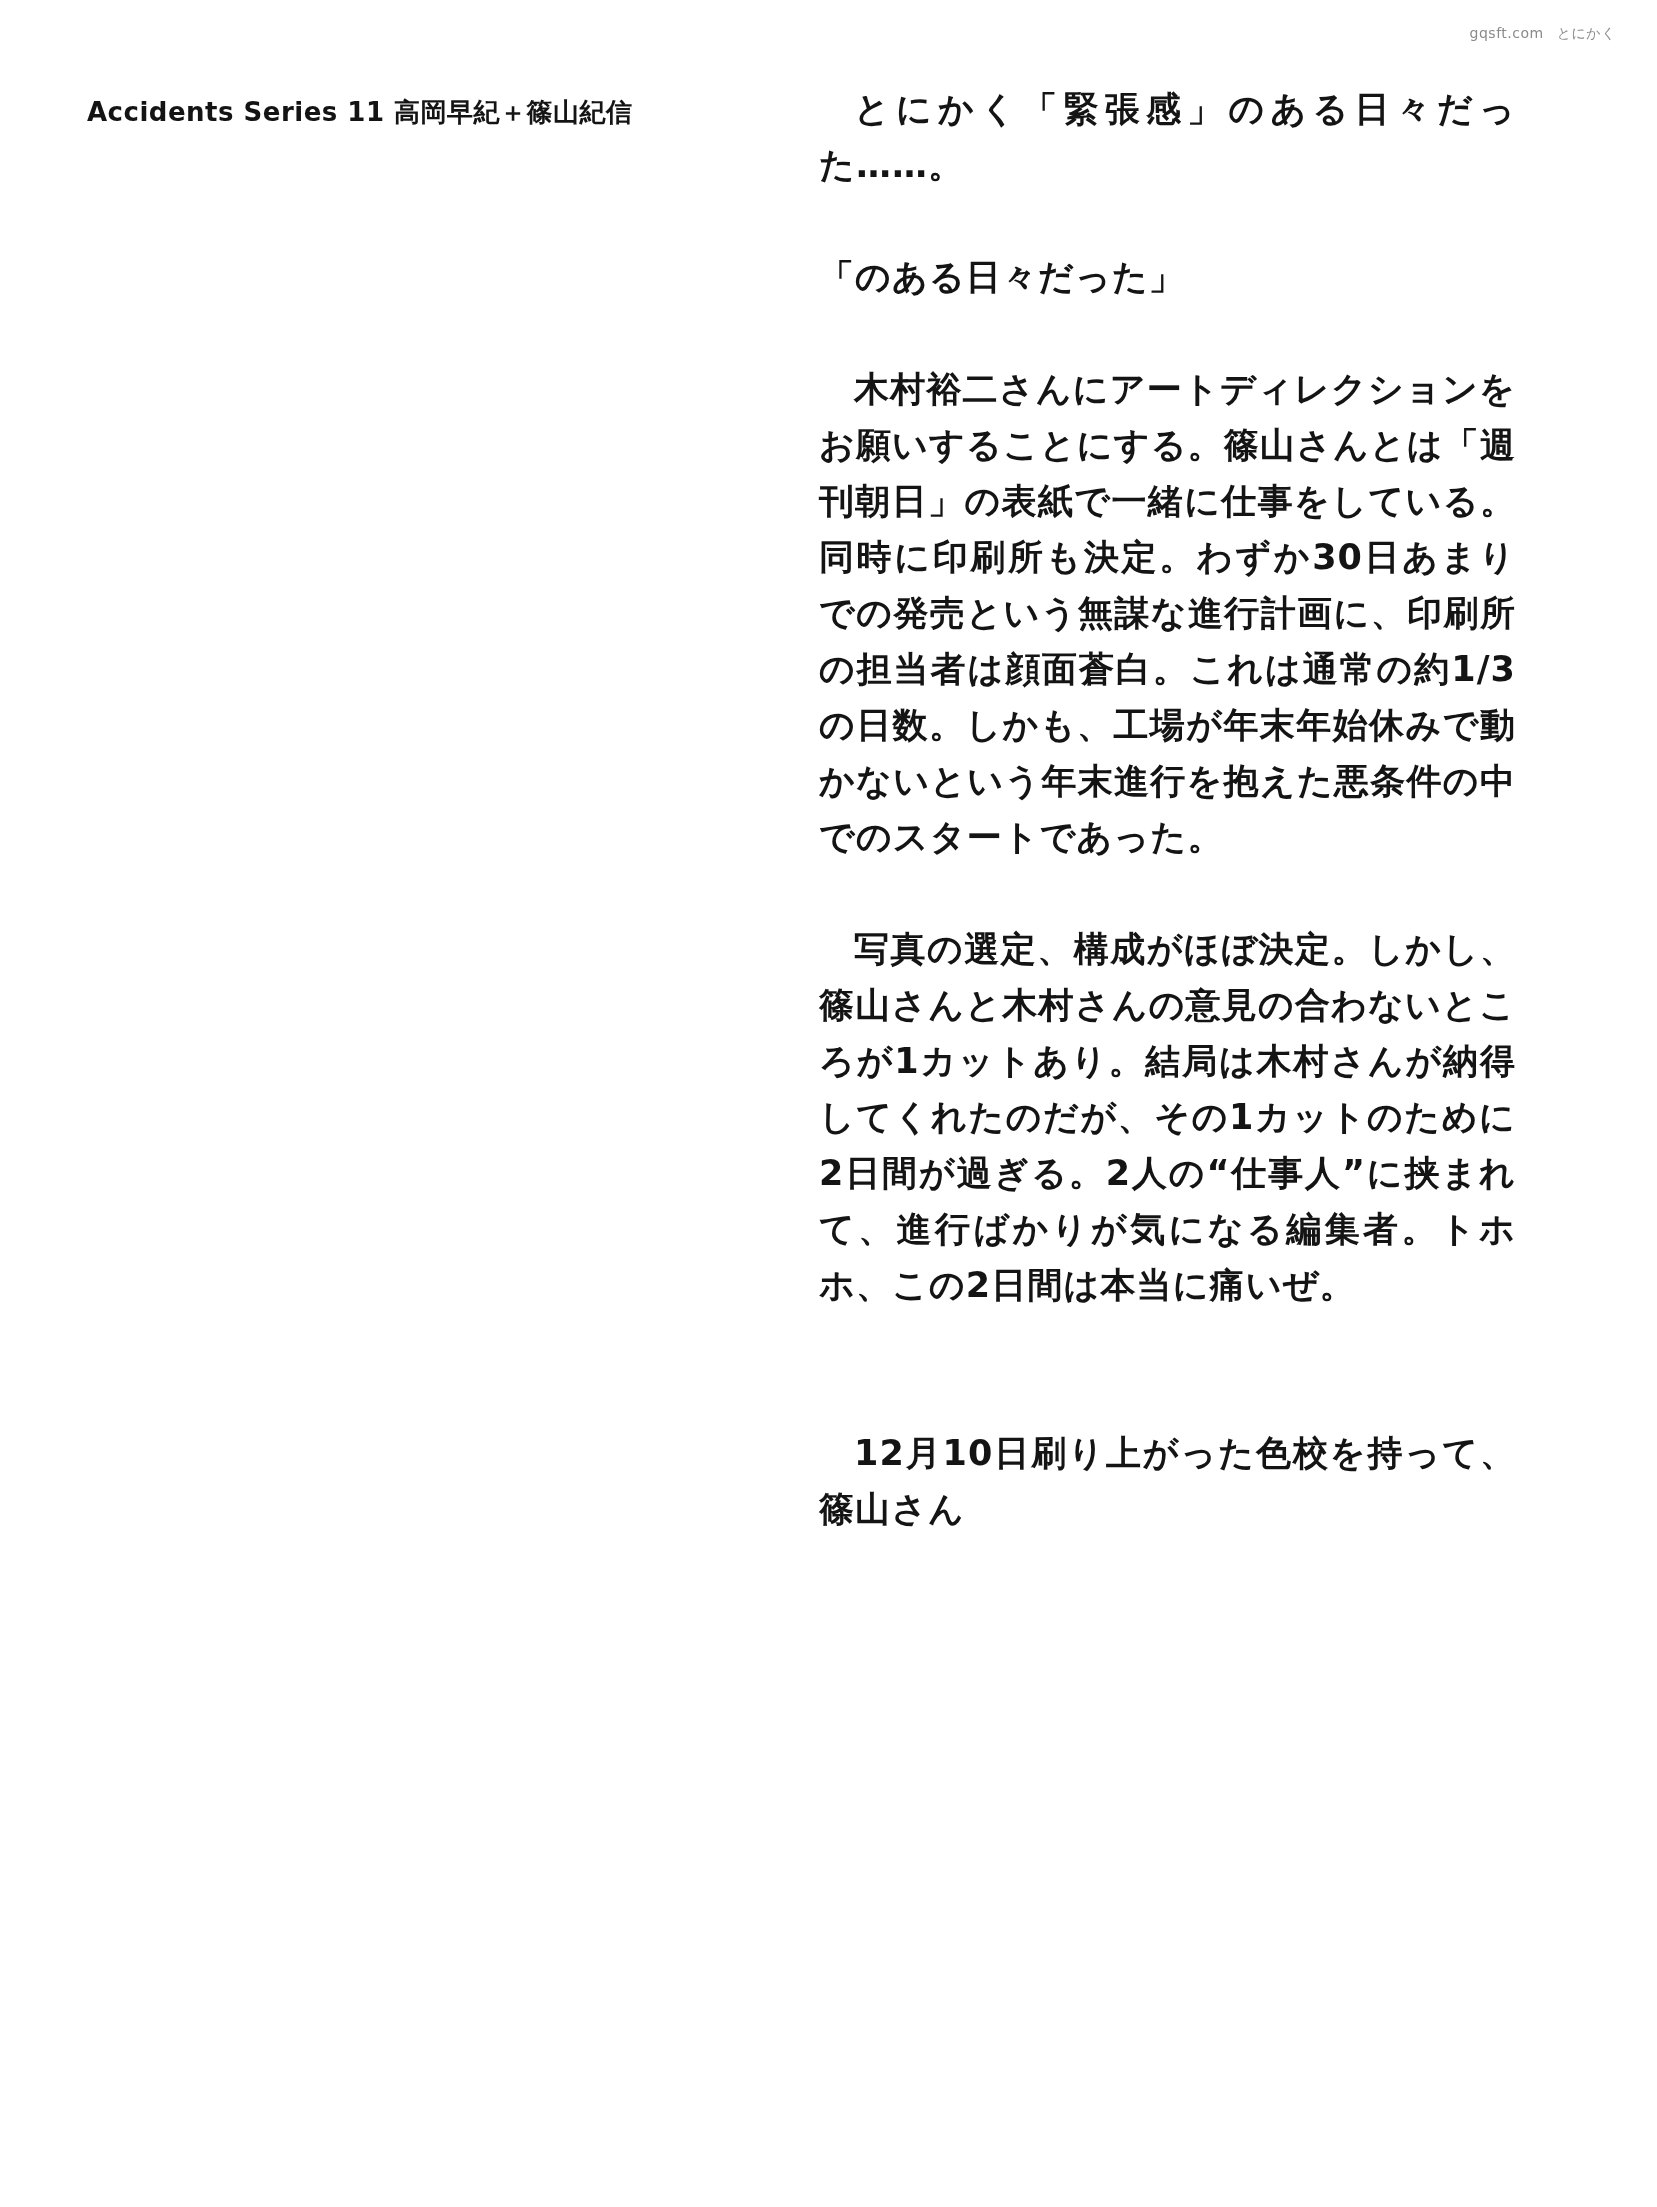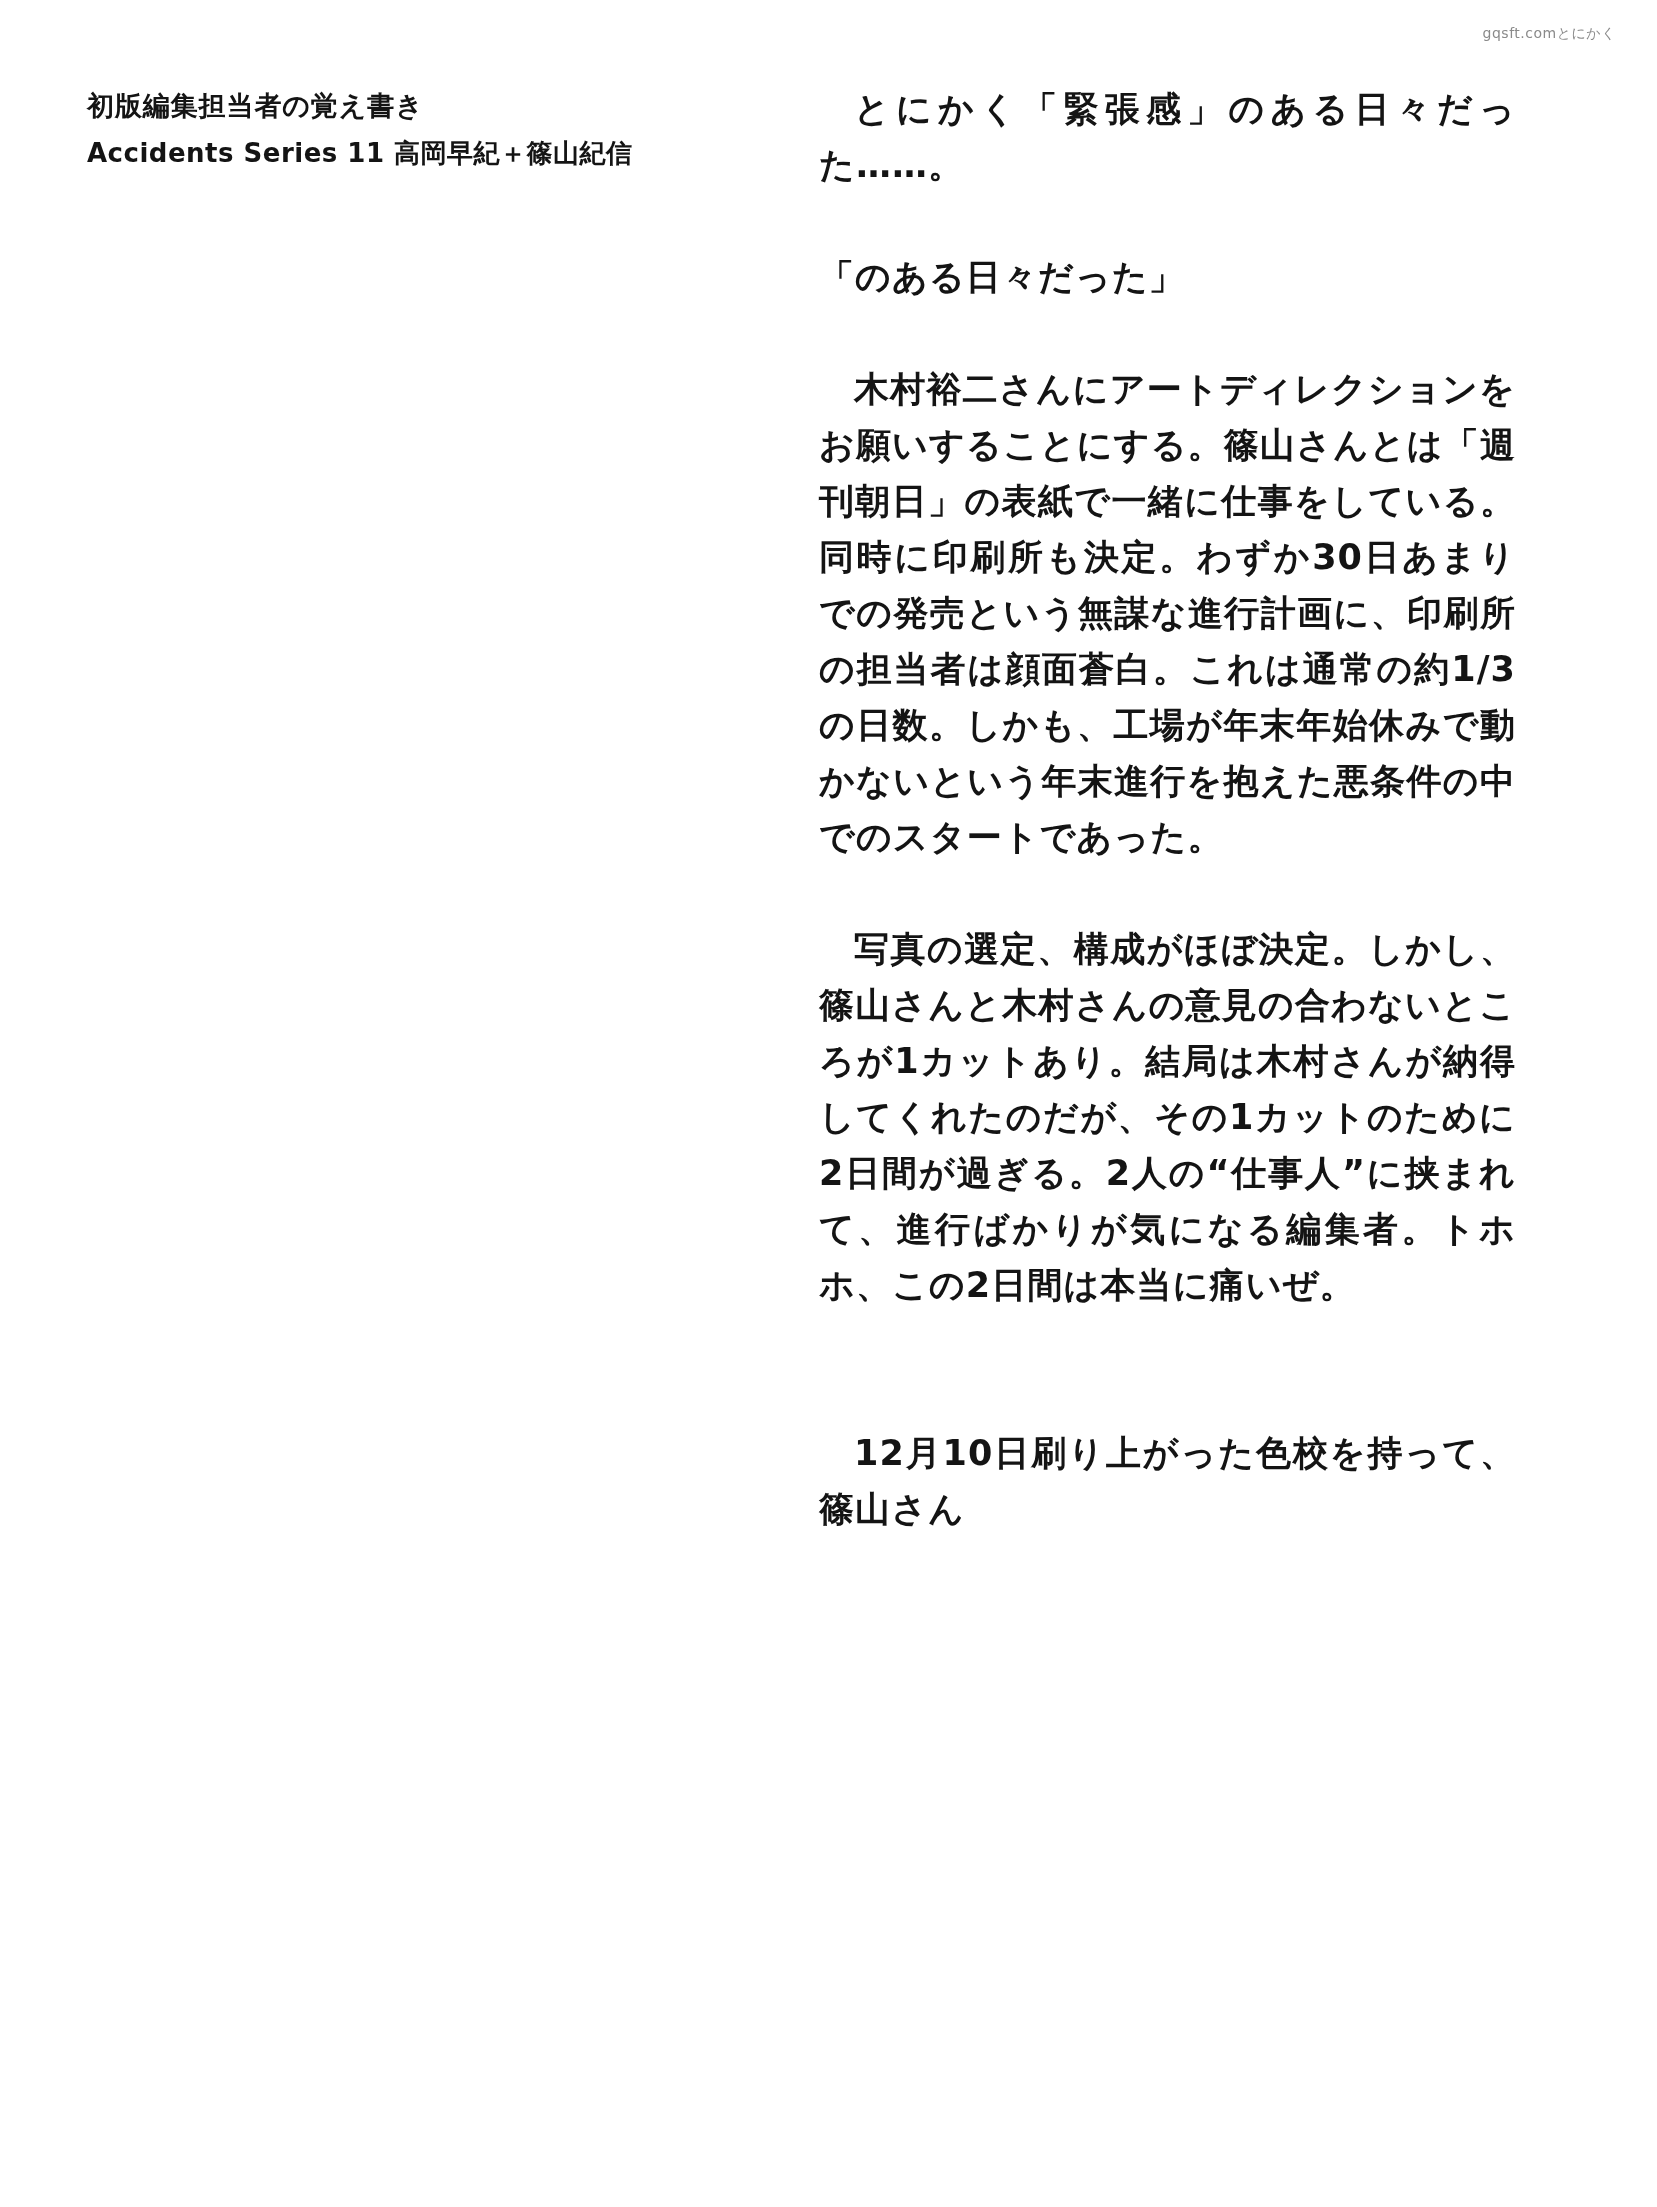--- a/index.html
+++ b/index.html
@@ -17,21 +17,21 @@
     }
     .watermark {
       position: absolute;
       top: 25.4px;
       right: 41px;
       font-size: 14px;
       color: #8a8a8a;
       letter-spacing: 0.5px;
       font-family: "DejaVu Sans", sans-serif;
     }
-    .watermark span { }
+    .watermark span { margin-left: 13px; }
     .header {
       position: absolute;
       left: 87px;
       top: 85px;
     }
     .header .subtitle {
       font-size: 27px;
       font-weight: bold;
       line-height: 41px;
       letter-spacing: 0.9px;
@@ -61,21 +61,20 @@
     .gap { height: 56px; }
   </style>
 </head>
 <body>
 
 <div class="watermark">
   <span>gqsft.com</span><span>とにかく</span>
 </div>
 
 <div class="header">
-  <div class="subtitle">初版編集担当者の覚え書き</div>
   <div class="title">Accidents Series 11 高岡早紀＋篠山紀信</div>
 </div>
 
 <div class="column">
   <p class="para indent">とにかく「緊張感」のある日々だった……。</p>
   <div class="gap"></div>
   <p class="para">「のある日々だった」</p>
   <div class="gap"></div>
   <p class="para indent">木村裕二さんにアートディレクションをお願いすることにする。篠山さんとは「週刊朝日」の表紙で一緒に仕事をしている。同時に印刷所も決定。わずか30日あまりでの発売という無謀な進行計画に、印刷所の担当者は顔面蒼白。これは通常の約1/3の日数。しかも、工場が年末年始休みで動かないという年末進行を抱えた悪条件の中でのスタートであった。</p>
   <div class="gap"></div>

